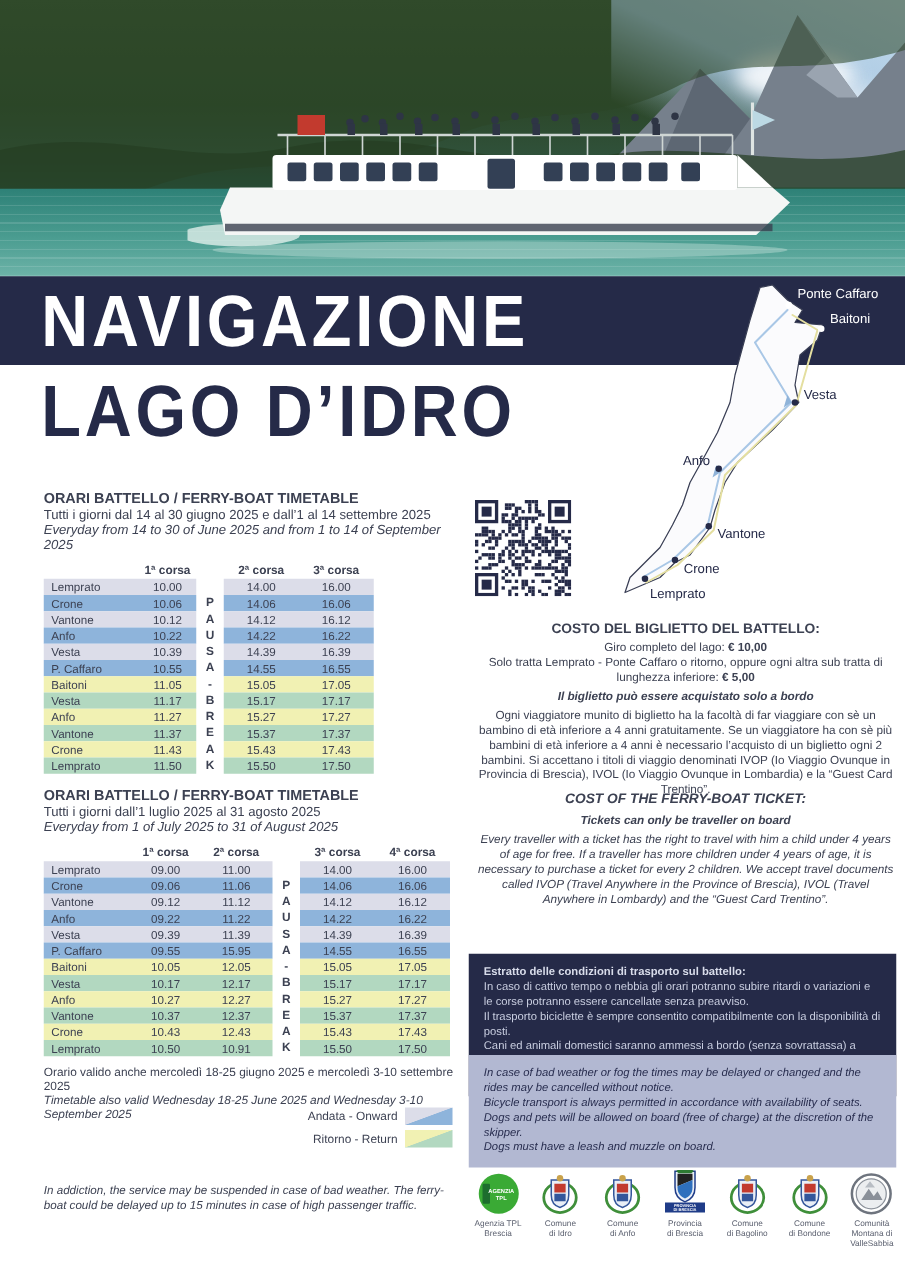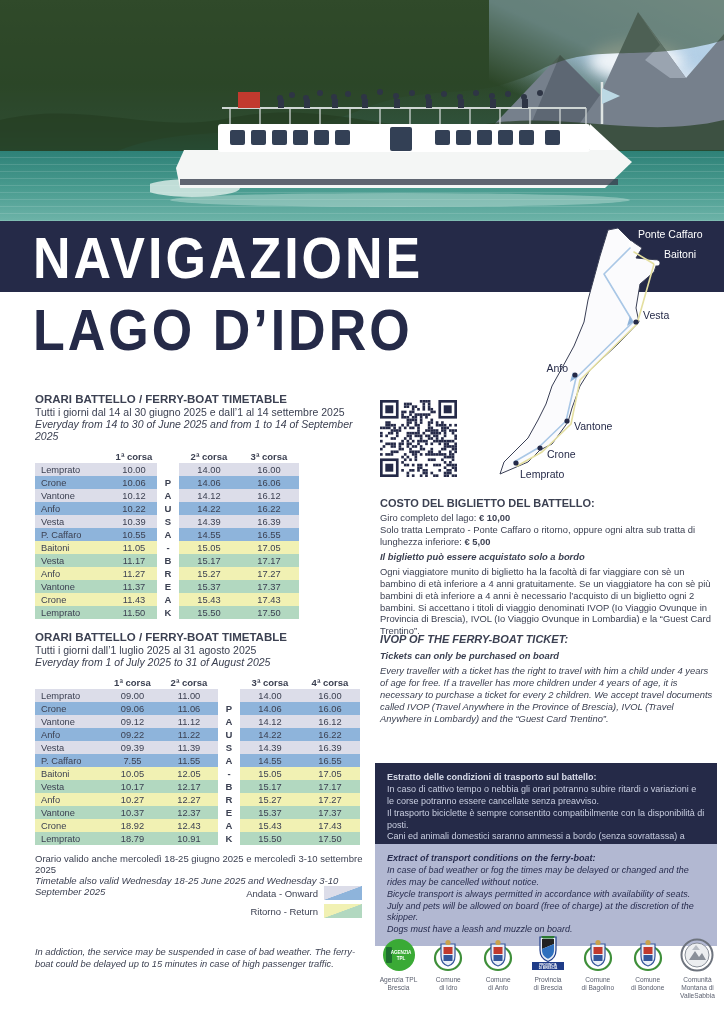--- a/index.html
+++ b/index.html
@@ -56,21 +56,21 @@
   .legend { left:240px; top:886px; width:122px; font-size:9.5px; }
   .legrow { display:flex; align-items:center; justify-content:flex-end; margin-bottom:4px; }
   .legrow .lab { margin-right:6px; white-space:nowrap; }
   .sw { width:38px; height:14px; flex:0 0 38px; }
 
   .svc-note { left:35px; top:946px; width:335px; font-size:9.3px; line-height:1.3; }
   .svc-note .en { font-style:italic; }
 
   
   .qr { left:380px; top:400px; width:77px; height:77px; }
-  .rcol { left:380px; width:337px; font-size:9.4px; line-height:1.27; }
+  .rcol { left:380px; width:337px; font-size:9.4px; line-height:1.27;text-align:center; }
   .rcol .hd { font-size:11px; font-weight:bold; margin-bottom:1px; }
   .rcol .bold-it { font-weight:bold; font-style:italic; margin-top:3px; }
   .rcol .body { margin-top:3px; }
   .rcol.en { font-style:italic; }
 
   .navybox { left:375px; top:763px; width:342px; background:#252a48; color:#c9cee0;
     font-size:9px; line-height:1.32; padding:9px 12px 10px 12px; }
   .navybox .hd { font-weight:bold; color:#d8dcea; }
   .lavbox { left:375px; top:844px; width:342px; background:#b2b8d2; color:#272c4e;
     font-size:9px; line-height:1.32; padding:9px 12px 10px 12px; font-style:italic; }
@@ -733,22 +733,22 @@
           </span>
           <span class="pausecol" style="width:22px">S</span>
           <span class="cellgrp" style="background:#dcdde9">
             <span class="cell" style="width:60px">14.39</span>
             <span class="cell" style="width:60px">16.39</span>
           </span>
         </div>
         <div class="trow">
           <span class="cellgrp" style="background:#8eb4db">
             <span class="cell lbl" style="width:70px">P. Caffaro</span>
-            <span class="cell" style="width:55px">7.55</span>
-            <span class="cell" style="width:58px">11.55</span>
+            <span class="cell" style="width:55px">09.55</span>
+            <span class="cell" style="width:58px">15.95</span>
           </span>
           <span class="pausecol" style="width:22px">A</span>
           <span class="cellgrp" style="background:#8eb4db">
             <span class="cell" style="width:60px">14.55</span>
             <span class="cell" style="width:60px">16.55</span>
           </span>
         </div>
         <div class="trow">
           <span class="cellgrp" style="background:#f1f1b3">
             <span class="cell lbl" style="width:70px">Baitoni</span>
@@ -793,33 +793,33 @@
           </span>
           <span class="pausecol" style="width:22px">E</span>
           <span class="cellgrp" style="background:#b2d8c0">
             <span class="cell" style="width:60px">15.37</span>
             <span class="cell" style="width:60px">17.37</span>
           </span>
         </div>
         <div class="trow">
           <span class="cellgrp" style="background:#f1f1b3">
             <span class="cell lbl" style="width:70px">Crone</span>
-            <span class="cell" style="width:55px">18.92</span>
+            <span class="cell" style="width:55px">10.43</span>
             <span class="cell" style="width:58px">12.43</span>
           </span>
           <span class="pausecol" style="width:22px">A</span>
           <span class="cellgrp" style="background:#f1f1b3">
             <span class="cell" style="width:60px">15.43</span>
             <span class="cell" style="width:60px">17.43</span>
           </span>
         </div>
         <div class="trow">
           <span class="cellgrp" style="background:#b2d8c0">
             <span class="cell lbl" style="width:70px">Lemprato</span>
-            <span class="cell" style="width:55px">18.79</span>
+            <span class="cell" style="width:55px">10.50</span>
             <span class="cell" style="width:58px">10.91</span>
           </span>
           <span class="pausecol" style="width:22px">K</span>
           <span class="cellgrp" style="background:#b2d8c0">
             <span class="cell" style="width:60px">15.50</span>
             <span class="cell" style="width:60px">17.50</span>
           </span>
         </div>
       </div>
     <div class="tt-note1">Orario valido anche mercoledì 18-25 giugno 2025 e mercoledì 3-10 settembre 2025</div>
@@ -845,39 +845,38 @@
     <div class="hd">COSTO DEL BIGLIETTO DEL BATTELLO:</div>
     <div id="cost-it-lines">
         <div>Giro completo del lago: <b>€ 10,00</b></div>
         <div>Solo tratta Lemprato - Ponte Caffaro o ritorno, oppure ogni altra sub tratta di lunghezza inferiore: <b>€ 5,00</b></div>
       </div>
     <div class="bold-it">Il biglietto può essere acquistato solo a bordo</div>
     <div class="body">Ogni viaggiatore munito di biglietto ha la facoltà di far viaggiare con sè un bambino di età inferiore a 4 anni gratuitamente. Se un viaggiatore ha con sè più bambini di età inferiore a 4 anni è necessario l’acquisto di un biglietto ogni 2 bambini. Si accettano i titoli di viaggio denominati IVOP (Io Viaggio Ovunque in Provincia di Brescia), IVOL (Io Viaggio Ovunque in Lombardia) e la “Guest Card Trentino”.</div>
   </div>
 
   <div class="abs rcol en" style="top:633px;">
-    <div class="hd">IVOP OF THE FERRY-BOAT TICKET:</div>
-    <div class="bold-it">Tickets can only be purchased on board</div>
+    <div class="hd">COST OF THE FERRY-BOAT TICKET:</div>
+    <div class="bold-it">Tickets can only be traveller on board</div>
     <div class="body">Every traveller with a ticket has the right to travel with him a child under 4 years of age for free. If a traveller has more children under 4 years of age, it is necessary to purchase a ticket for every 2 children. We accept travel documents called IVOP (Travel Anywhere in the Province of Brescia), IVOL (Travel Anywhere in Lombardy) and the “Guest Card Trentino”.</div>
   </div>
 
   <div class="abs navybox">
     <div class="hd">Estratto delle condizioni di trasporto sul battello:</div>
     <div id="cond-it-lines">
         <div>In caso di cattivo tempo o nebbia gli orari potranno subire ritardi o variazioni e le corse potranno essere cancellate senza preavviso.</div>
         <div>Il trasporto biciclette è sempre consentito compatibilmente con la disponibilità di posti.</div>
         <div>Cani ed animali domestici saranno ammessi a bordo (senza sovrattassa) a discrezione del comandante. Per i cani obbligo di guinzaglio e museruola a bordo.</div>
       </div>
   </div>
   <div class="abs lavbox">
-    <div class="hd">Extract of transport conditions on the ferry-boat:</div>
     <div id="cond-en-lines">
         <div>In case of bad weather or fog the times may be delayed or changed and the rides may be cancelled without notice.</div>
         <div>Bicycle transport is always permitted in accordance with availability of seats.</div>
-        <div>July and pets will be allowed on board (free of charge) at the discretion of the skipper.</div>
+        <div>Dogs and pets will be allowed on board (free of charge) at the discretion of the skipper.</div>
         <div>Dogs must have a leash and muzzle on board.</div>
       </div>
   </div>
 
   <div class="abs logos" id="logos-row">
       <div class="logo-item">
         <div class="logo-art">
           <svg width="34" height="34" viewBox="0 0 34 34">
             <circle cx="17" cy="17" r="16" fill="#3aaa35"></circle>
             <rect x="4" y="9" width="6" height="16" rx="1" fill="#1d6e2e"></rect>

